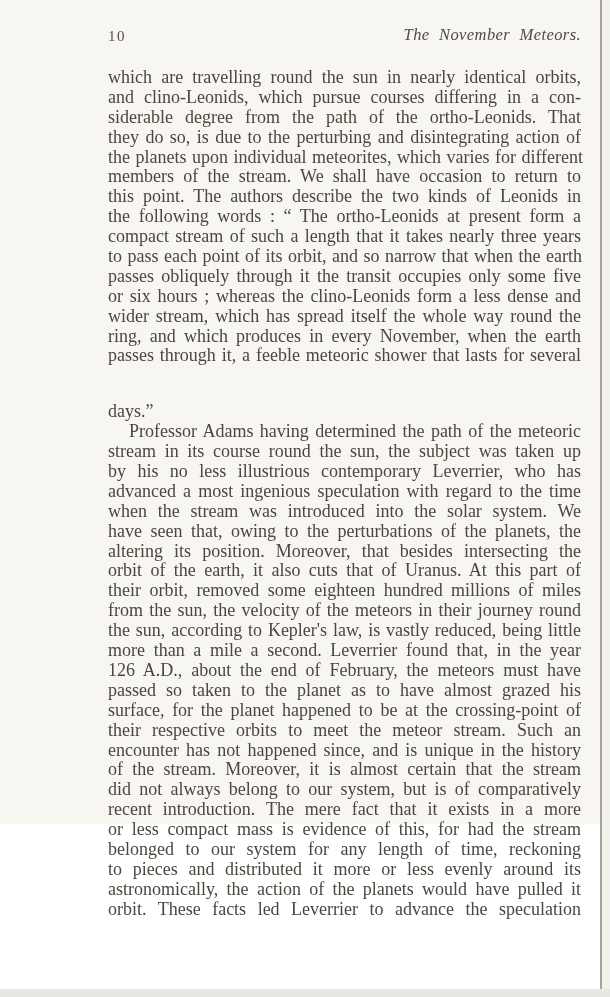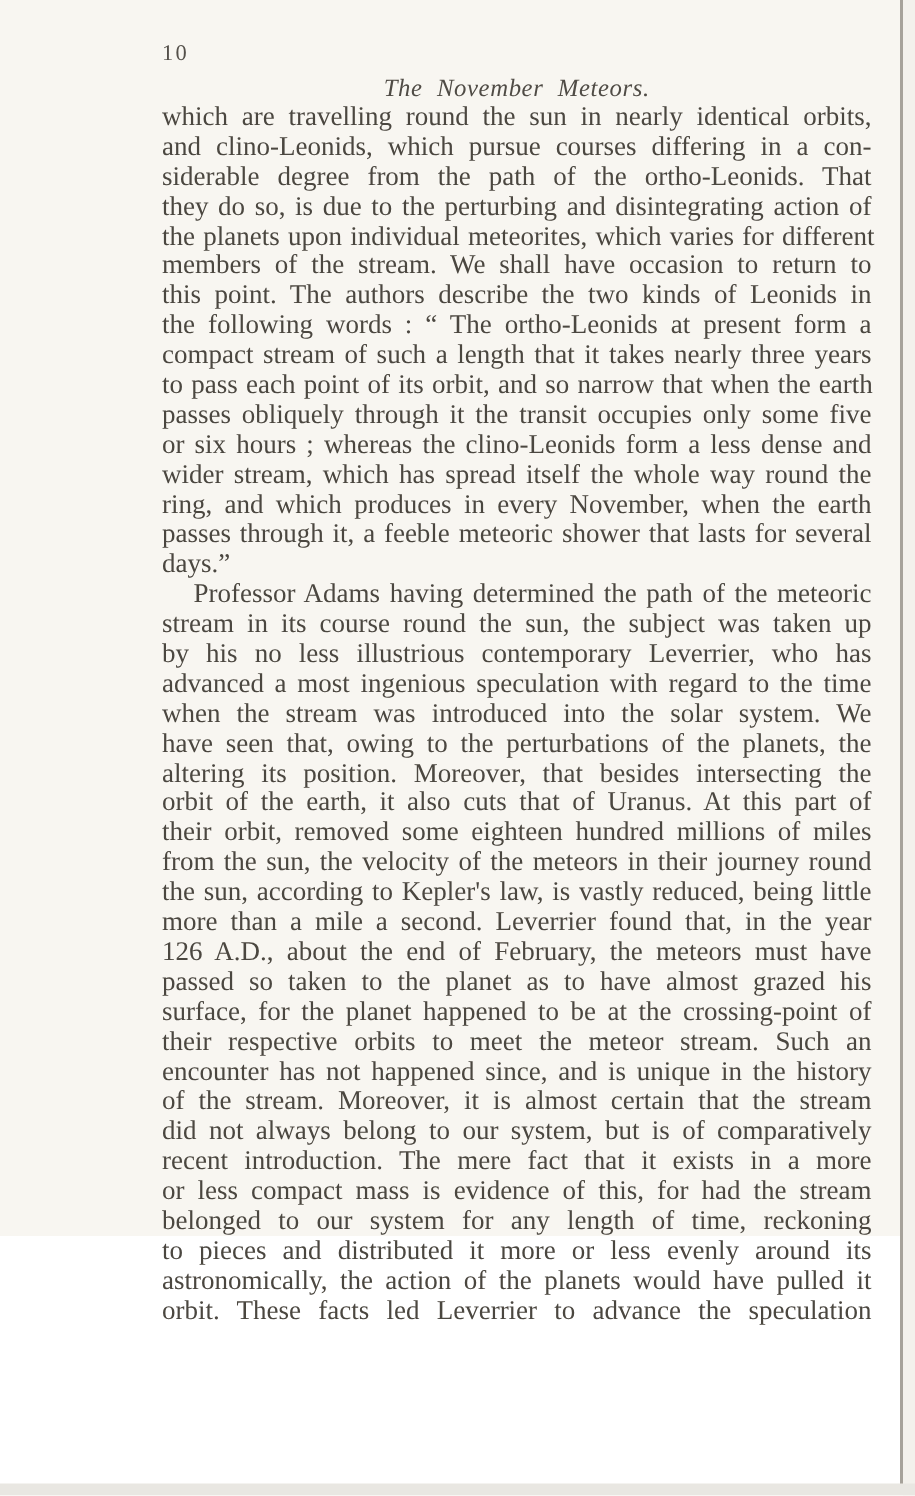--- a/index.html
+++ b/index.html
@@ -60,46 +60,46 @@
     top: 3px;
     font-size: 15px;
     letter-spacing: 1.5px;
     color: #54504a;
   }
   .header-title {
     position: absolute;
     left: 0;
     right: 0;
     top: 0;
-    text-align: center;
+    text-align: right;
     font-style: italic;
     font-size: 16.5px;
     word-spacing: 5px;
     letter-spacing: 0.4px;
     color: #504c46;
-    margin-top: 24px;
   }
   .body-text {
     position: absolute;
     top: 68px;
     left: 108px;
     width: 473px;
   }
   .line {
     height: 19.9px;
     line-height: 19.9px;
     font-size: 18px;
     text-align: justify;
     text-align-last: justify;
     word-spacing: 1px;
     white-space: nowrap;
   }
   .line.no-just {
     text-align: right;
     text-align-last: left;
+    margin-top: 36px;
   }
   .line.indent {
     padding-left: 21px;
   }
 </style>
 </head>
 <body>
 
 <div class="page">
 

